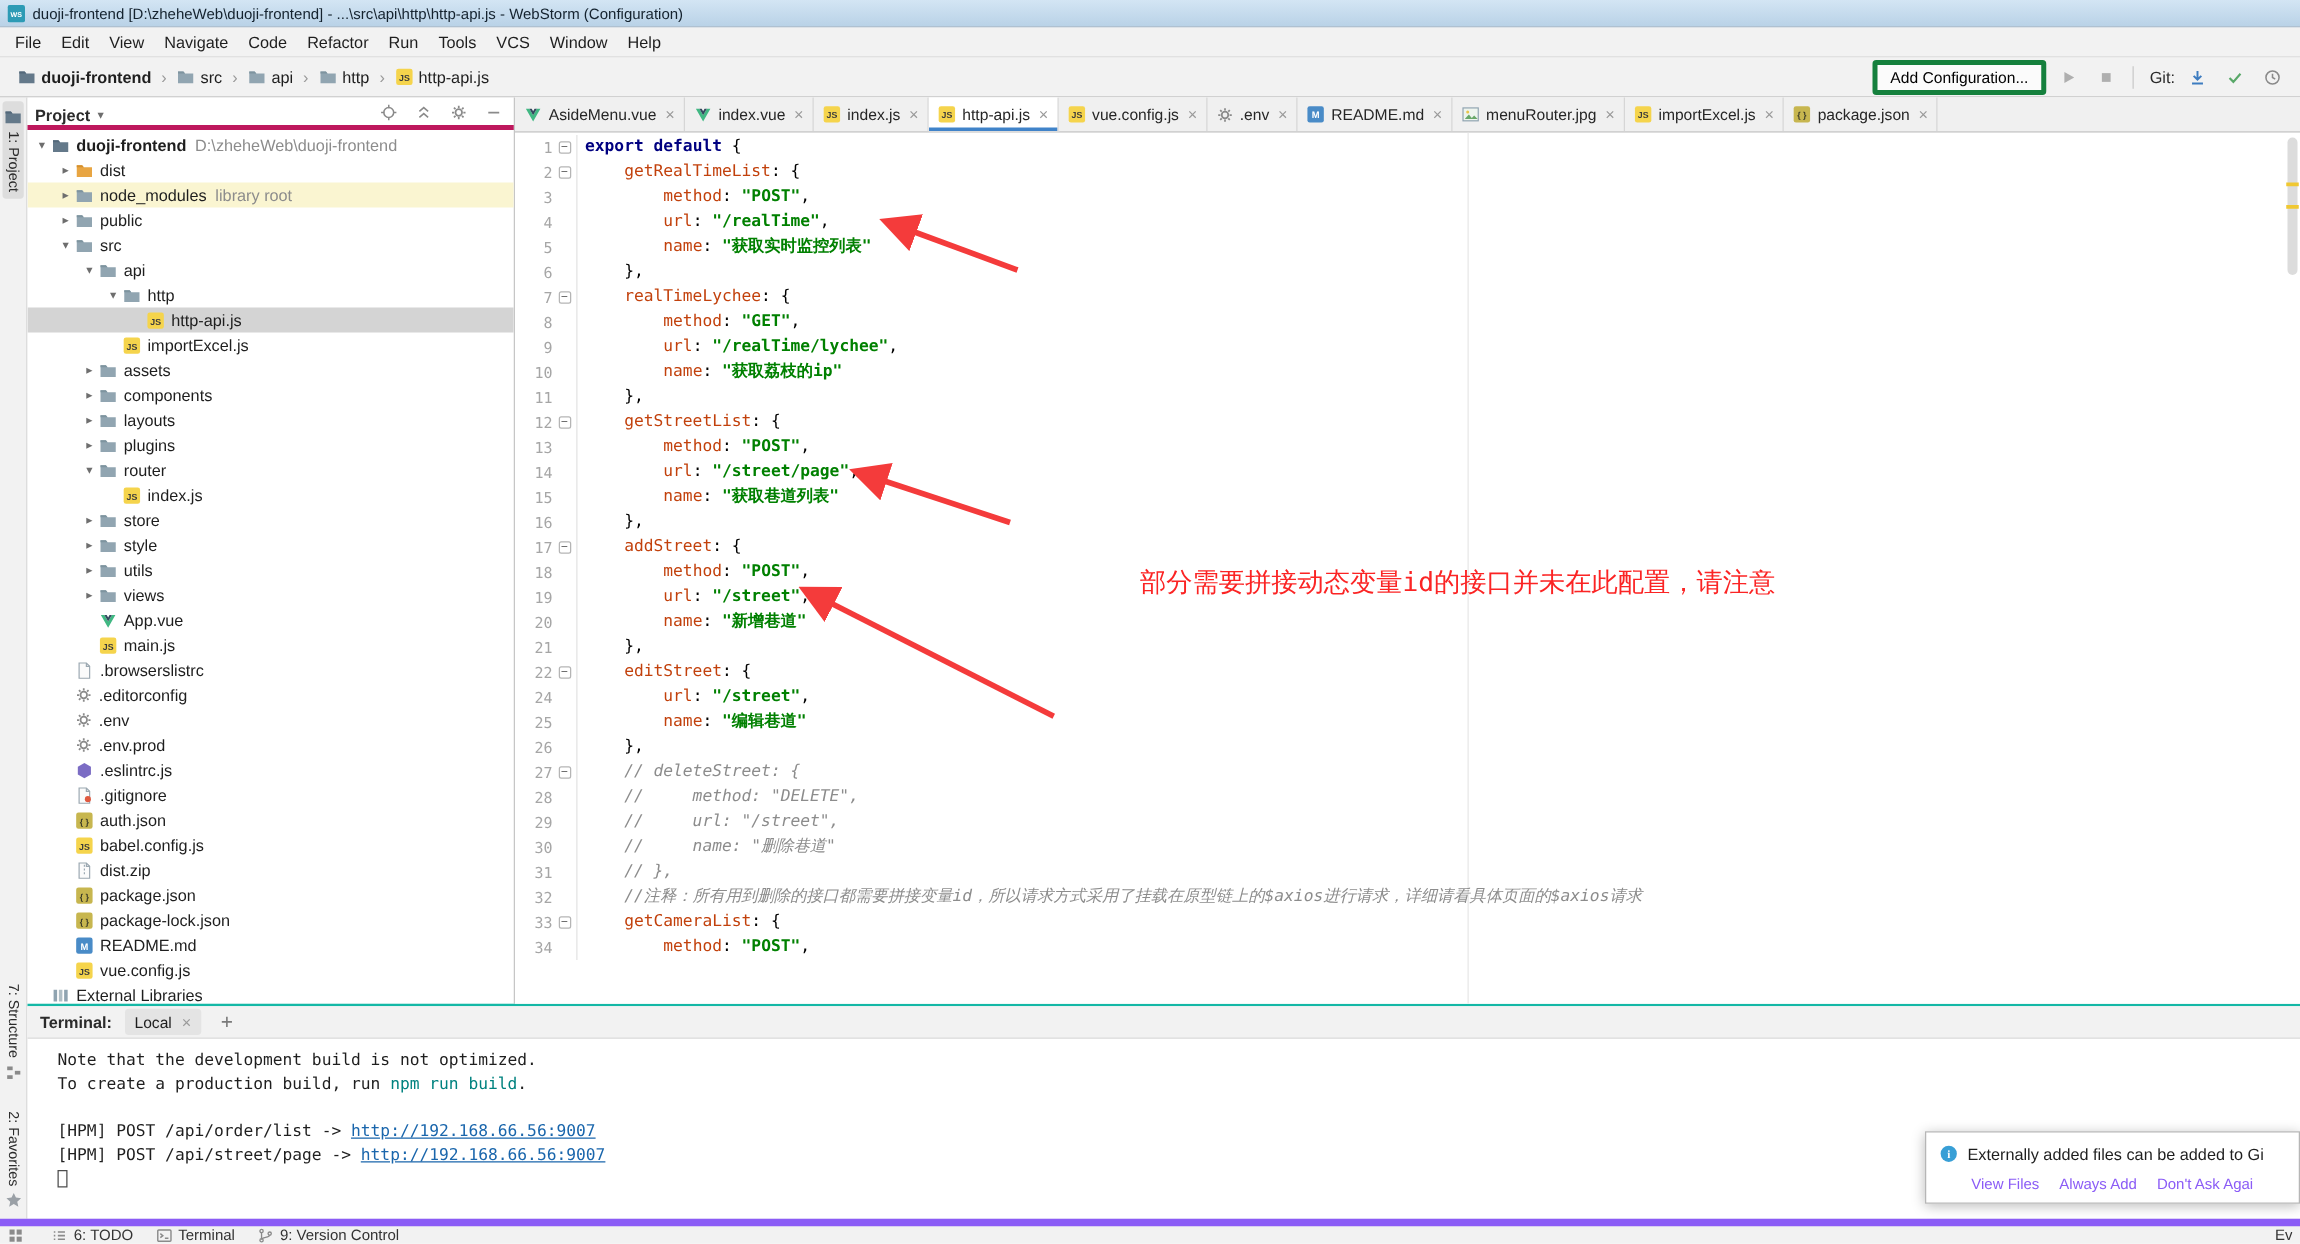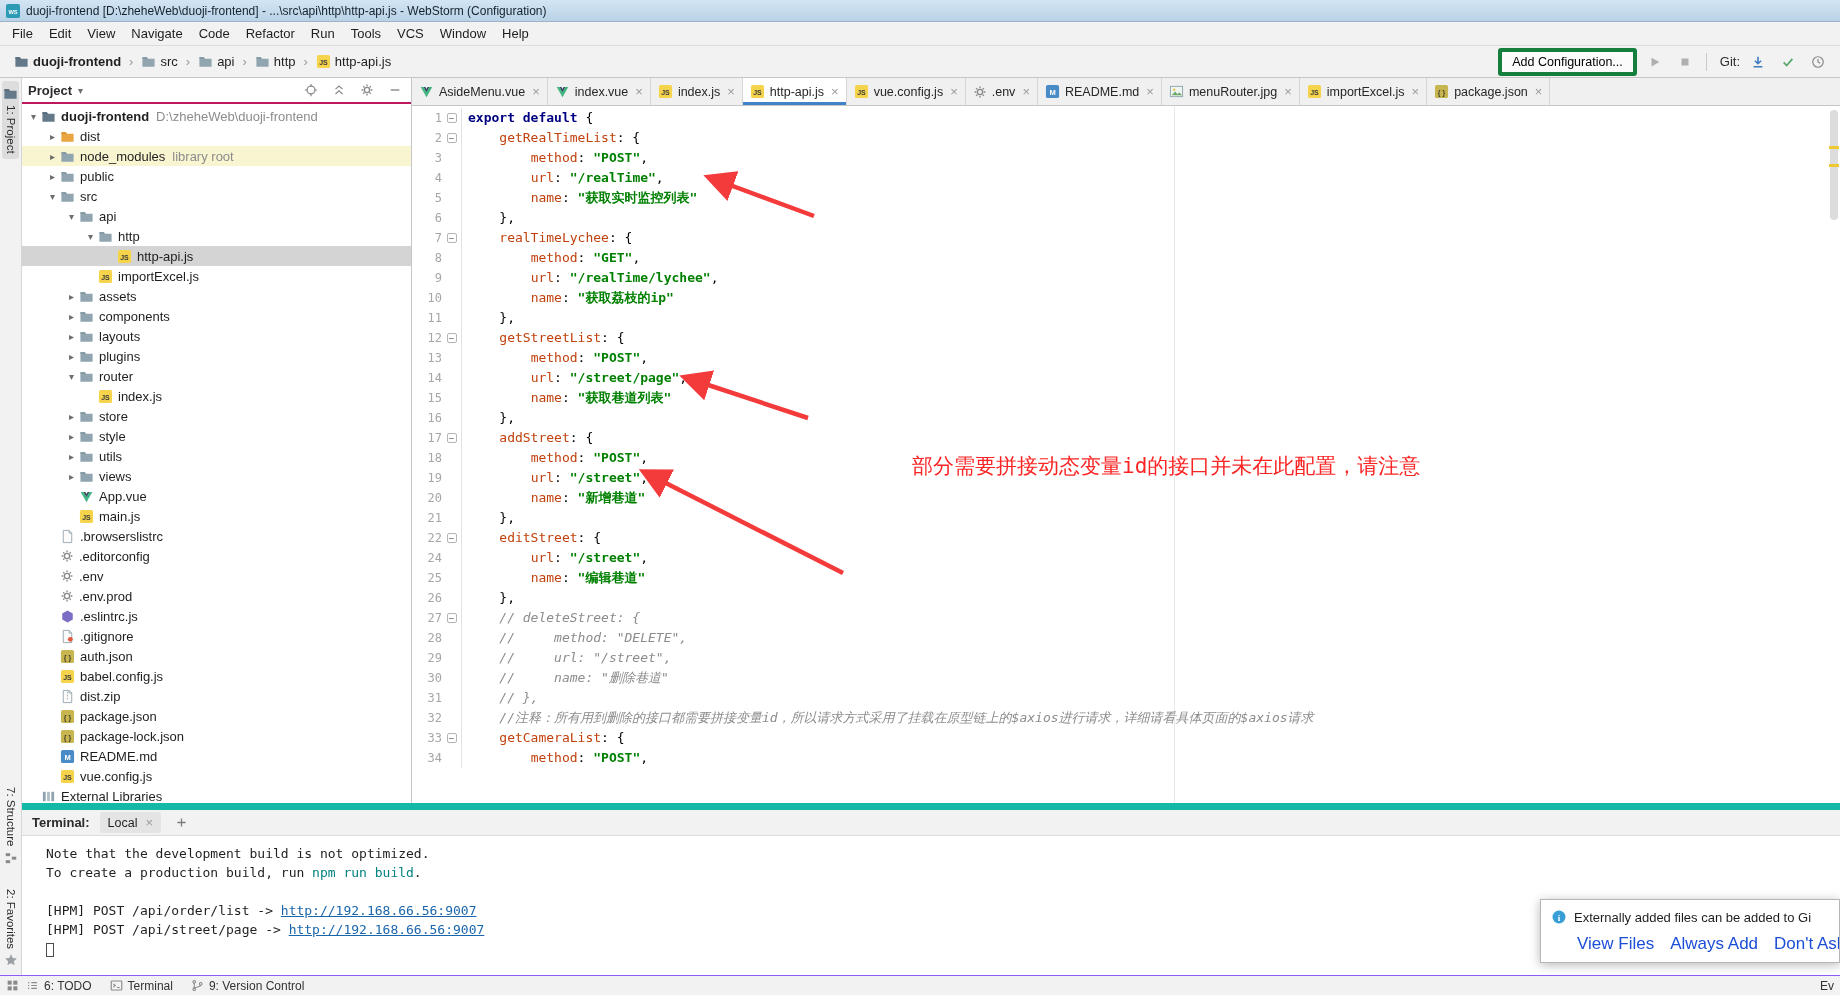--- a/index.html
+++ b/index.html
@@ -33,21 +33,21 @@
   .stripe-group{display:flex;flex-direction:column;align-items:center;gap:14px}
   .stripe-btn{display:flex;flex-direction:column;align-items:center;gap:4px;padding:5px 1px;border-radius:3px}
   .stripe-btn.active{background:#dddddd}
   .vtext{writing-mode:vertical-rl;font-size:11.5px;color:#2b2b2b;white-space:nowrap}
 
   .workspace{flex:1;display:flex;flex-direction:column;min-width:0}
   .upper{flex:1;display:flex;min-height:0}
 
   
   .project-pane{width:390px;background:#fff;border-right:1px solid #c6c6c6;display:flex;flex-direction:column;flex:none}
-  .project-header{height:26px;display:flex;align-items:center;padding:0 6px;border-bottom:2px solid #be185d;flex:none}
+  .project-header{height:26px;display:flex;align-items:flex-end;padding:0 6px;border-bottom:4px solid #be185d;flex:none}
   .ph-title{display:flex;align-items:center;gap:4px;font-weight:bold;color:#2b2b2b}
   .ph-caret{font-size:10px;color:#6e6e6e;margin-left:2px}
   .ph-icons{margin-left:auto;display:flex;align-items:center;gap:8px}
   .ph-icons .tbtn{width:20px;height:20px}
   .tree{flex:1;overflow:hidden;padding-top:2px;font-size:13px}
   .tree-row{height:20px;display:flex;align-items:center;white-space:nowrap;cursor:default}
   .tree-row.sel{background:#d4d4d4}
   .tree-row.hl{background:#faf5d1}
   .chev{width:15px;flex:none;font-size:10px;color:#6e6e6e;text-align:center}
   .tree .ic{margin-right:5px;flex:none;display:inline-flex}
@@ -71,41 +71,41 @@
   .tk-kw{color:#000080;font-weight:bold}
   .tk-str{color:#008000;font-weight:bold}
   .tk-prop{color:#c2410c}
   .tk-cmt{color:#8c8c8c;font-style:italic}
   .annotation{position:absolute;left:500px;top:350px;color:#fb2424;font-size:21px;z-index:4;white-space:nowrap}
   .arrows{position:absolute;left:0;top:0;width:100%;height:100%;z-index:3;pointer-events:none}
   .scroll-thumb{position:absolute;right:2px;top:4px;width:8px;height:110px;background:#dcdcdc;border-radius:4px;z-index:2}
   .stripe-mark{position:absolute;right:1px;width:10px;height:3px;background:#f0c832;z-index:2}
 
   
-  .terminal{height:172px;border-top:7px solid #14b8a6;background:#fff;display:flex;flex-direction:column;flex:none}
+  .terminal{height:172px;border-top:2px solid #14b8a6;background:#fff;display:flex;flex-direction:column;flex:none}
   .terminal-header{height:26px;background:#f2f2f2;border-bottom:1px solid #dcdcdc;display:flex;align-items:center;padding:0 10px;gap:10px;flex:none}
   .terminal-title{font-weight:bold;color:#2b2b2b}
   .t-tab{display:flex;align-items:center;gap:6px;padding:3px 8px;background:#e4e4e4;border-radius:3px;font-size:12.5px}
   .t-plus{width:20px;height:20px;display:flex;align-items:center;justify-content:center}
   .terminal-output{flex:1;padding:8px 0 0 24px;font-family:"DejaVu Sans Mono","Liberation Mono",monospace;font-size:13px;line-height:19px;color:#1f1f1f;overflow:hidden}
   .t-line{white-space:pre;height:19px}
   .t-cmd{color:#00827f}
   .t-link{color:#1a66ac;text-decoration:underline}
   .t-cursor{display:inline-block;width:8px;height:14px;border:1px solid #4d4d4d;vertical-align:middle}
 
   
-  .statusbar{height:20px;background:#f2f2f2;border-top:1px solid #8b5cf6;display:flex;align-items:center;padding:0 6px;font-size:12px;color:#333;flex:none;gap:7px}
+  .statusbar{height:20px;background:#f2f2f2;border-top:6px solid #8b5cf6;display:flex;align-items:center;padding:0 6px;font-size:12px;color:#333;flex:none;gap:22px}
   .sb-item{display:flex;align-items:center;gap:5px}
   .sb-right{margin-left:auto;display:flex;align-items:center;gap:5px;overflow:hidden;white-space:nowrap}
 
   
   .notification{position:absolute;right:0;bottom:32px;width:300px;background:#fff;border:1px solid #b6b6b6;box-shadow:0 2px 10px rgba(0,0,0,.28);padding:9px 10px 8px 10px;z-index:50;overflow:hidden}
   .n-head{display:flex;align-items:center;gap:7px;white-space:nowrap;font-size:13px;color:#1e1e1e}
   .n-actions{display:flex;gap:16px;margin:9px 0 0 26px;white-space:nowrap}
-  .n-link{color:#1d4ed8;font-size:17px;text-decoration:none}
+  .n-link{color:#8b5cf6;font-size:12px;text-decoration:none}
 
   .ic{display:inline-flex;line-height:0}
 </style>
 </head>
 <body>
 
 <div class="app">
 
   <div class="titlebar">
     <span class="ic">

